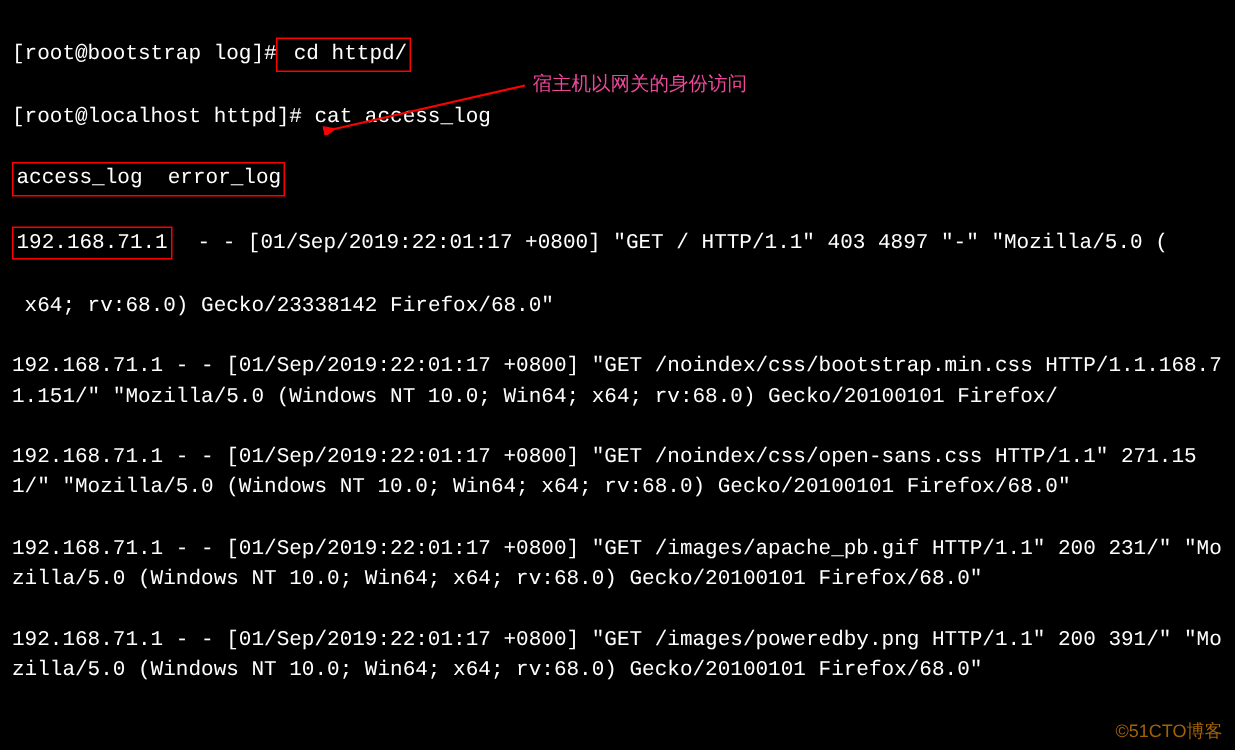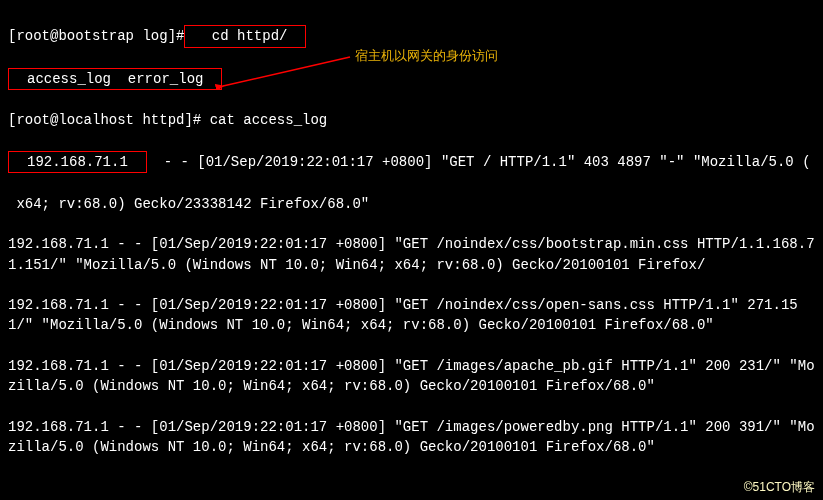--- a/index.html
+++ b/index.html
@@ -21,60 +21,60 @@
     }
     .terminal {
       white-space: pre-wrap;
       word-break: break-all;
     }
     .line {
       display: block;
     }
     .red-box {
       border: 1px solid #ff0000;
-      padding: 0 18px;
+      padding: 0 2px;
       display: inline-block;
     }
     .annotation-container {
       position: absolute;
       top: 50px;
       left: 215px;
       width: 290px;
       height: 30px;
       pointer-events: none;
     }
     .arrow-svg {
       position: absolute;
       left: 0;
       top: 0;
     }
     .annotation-text {
-      color: #eab308;
+      color: #ec4899;
       position: absolute;
       left: 140px;
       top: -2px;
       font-size: 13px;
       white-space: nowrap;
     }
     .watermark {
       position: absolute;
       bottom: 4px;
       right: 8px;
-      color: #fef9c3;
+      color: #a16207;
       font-size: 12px;
       font-family: sans-serif;
     }
   </style>
 </head>
 <body>
 
 <div class="terminal">
 <span class="line"><span>[root@bootstrap log]#</span><span class="red-box"> cd httpd/</span></span>
+<span class="line"><span>[root@localhost httpd]#</span><span> cat access_log</span></span>
 <span class="line"><span class="red-box">access_log  error_log</span></span>
-<span class="line"><span>[root@localhost httpd]#</span><span> cat access_log</span></span>
 <span class="line"><span class="red-box">192.168.71.1</span><span>  - - [01/Sep/2019:22:01:17 +0800] "GET / HTTP/1.1" 403 4897 "-" "Mozilla/5.0 (</span></span>
 <span class="line"> x64; rv:68.0) Gecko/23338142 Firefox/68.0"</span>
 <span class="line">192.168.71.1 - - [01/Sep/2019:22:01:17 +0800] "GET /noindex/css/bootstrap.min.css HTTP/1.1.168.71.151/" "Mozilla/5.0 (Windows NT 10.0; Win64; x64; rv:68.0) Gecko/20100101 Firefox/</span>
 <span class="line">192.168.71.1 - - [01/Sep/2019:22:01:17 +0800] "GET /noindex/css/open-sans.css HTTP/1.1" 271.151/" "Mozilla/5.0 (Windows NT 10.0; Win64; x64; rv:68.0) Gecko/20100101 Firefox/68.0"</span>
 <span class="line">192.168.71.1 - - [01/Sep/2019:22:01:17 +0800] "GET /images/apache_pb.gif HTTP/1.1" 200 231/" "Mozilla/5.0 (Windows NT 10.0; Win64; x64; rv:68.0) Gecko/20100101 Firefox/68.0"</span>
 <span class="line">192.168.71.1 - - [01/Sep/2019:22:01:17 +0800] "GET /images/poweredby.png HTTP/1.1" 200 391/" "Mozilla/5.0 (Windows NT 10.0; Win64; x64; rv:68.0) Gecko/20100101 Firefox/68.0"</span>
 
 
 
 </div>

